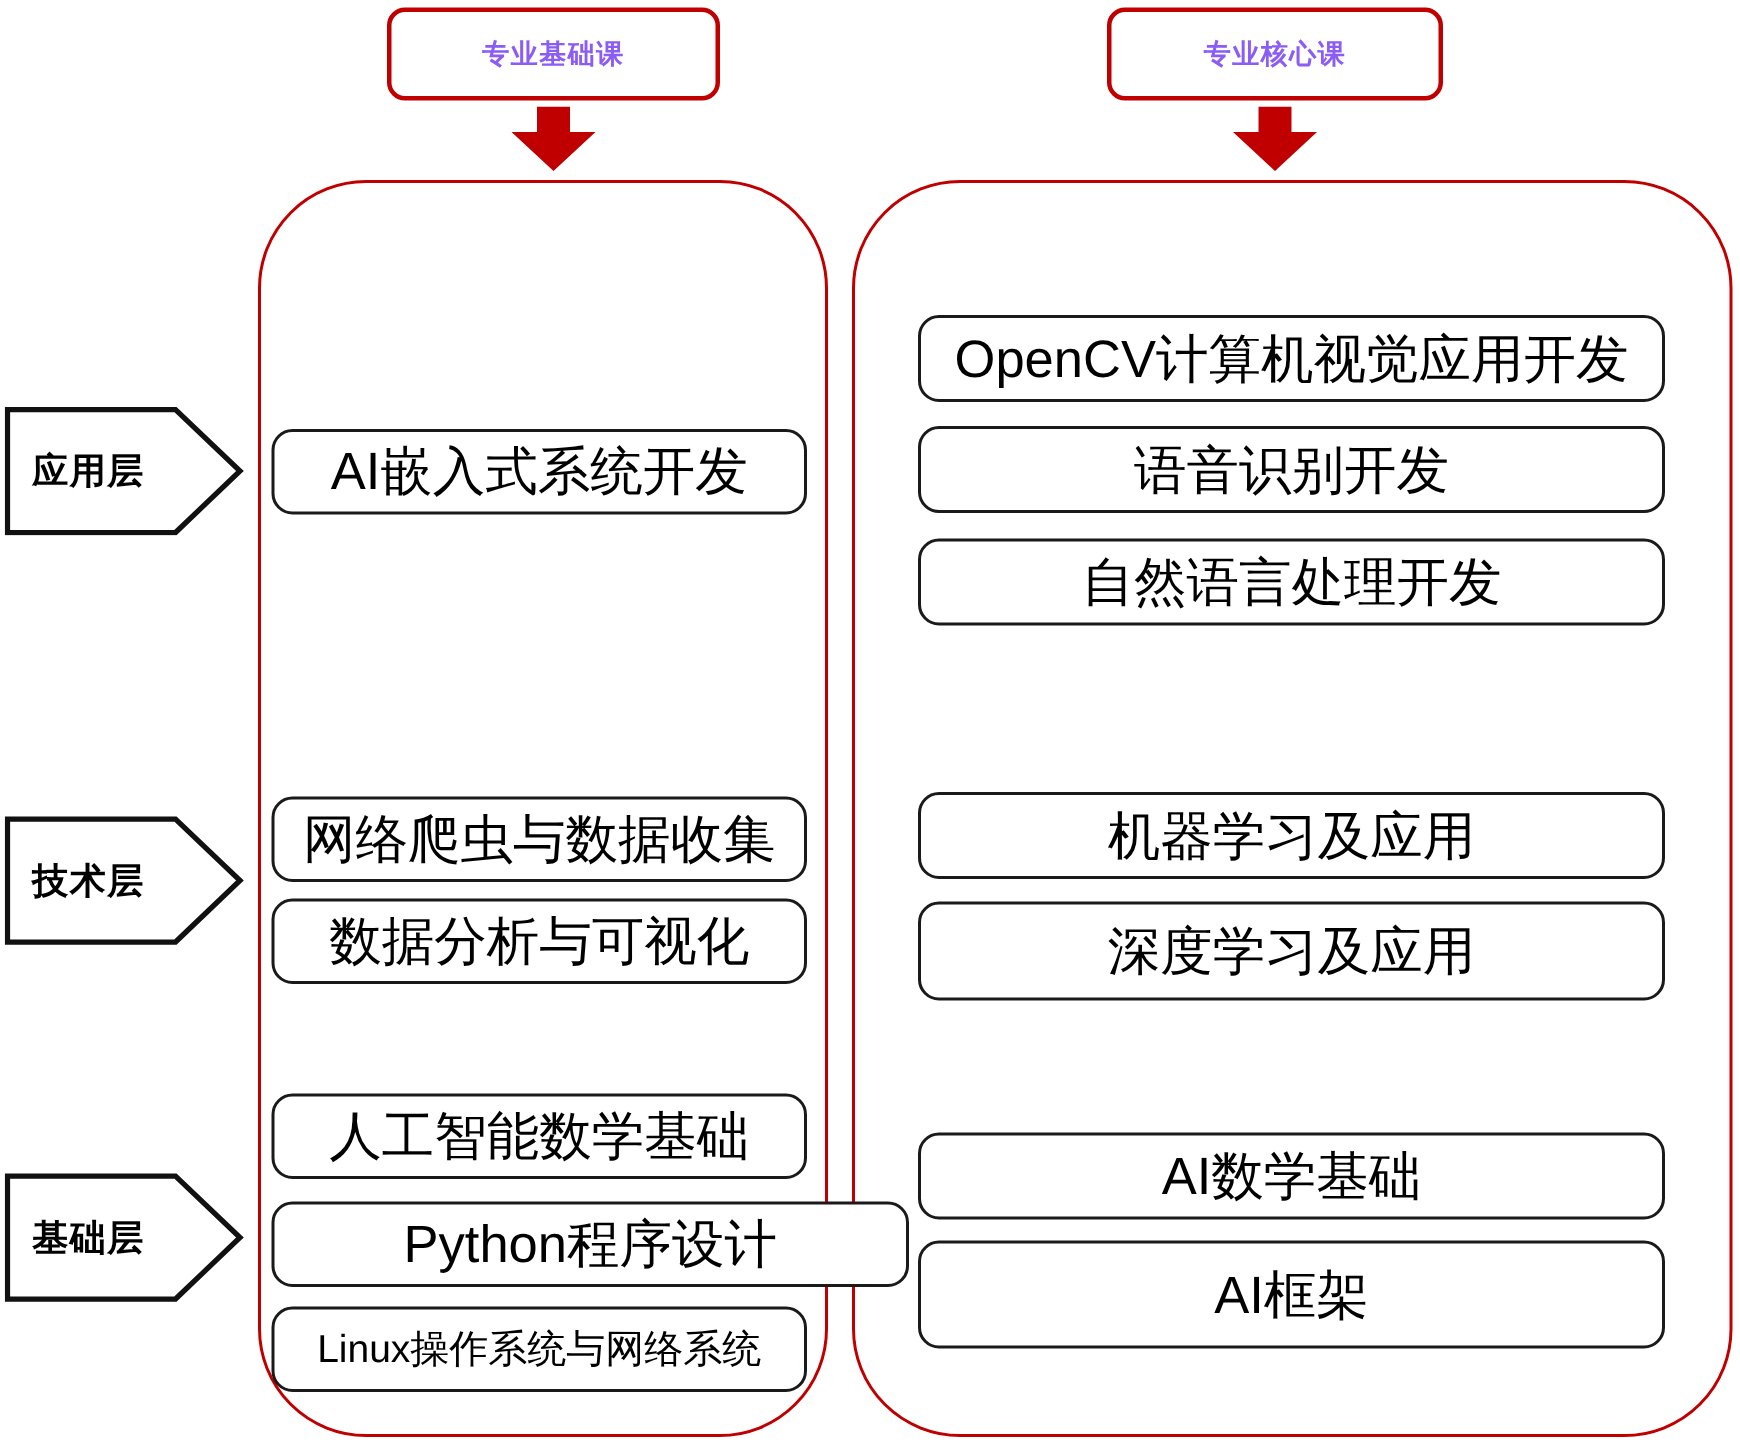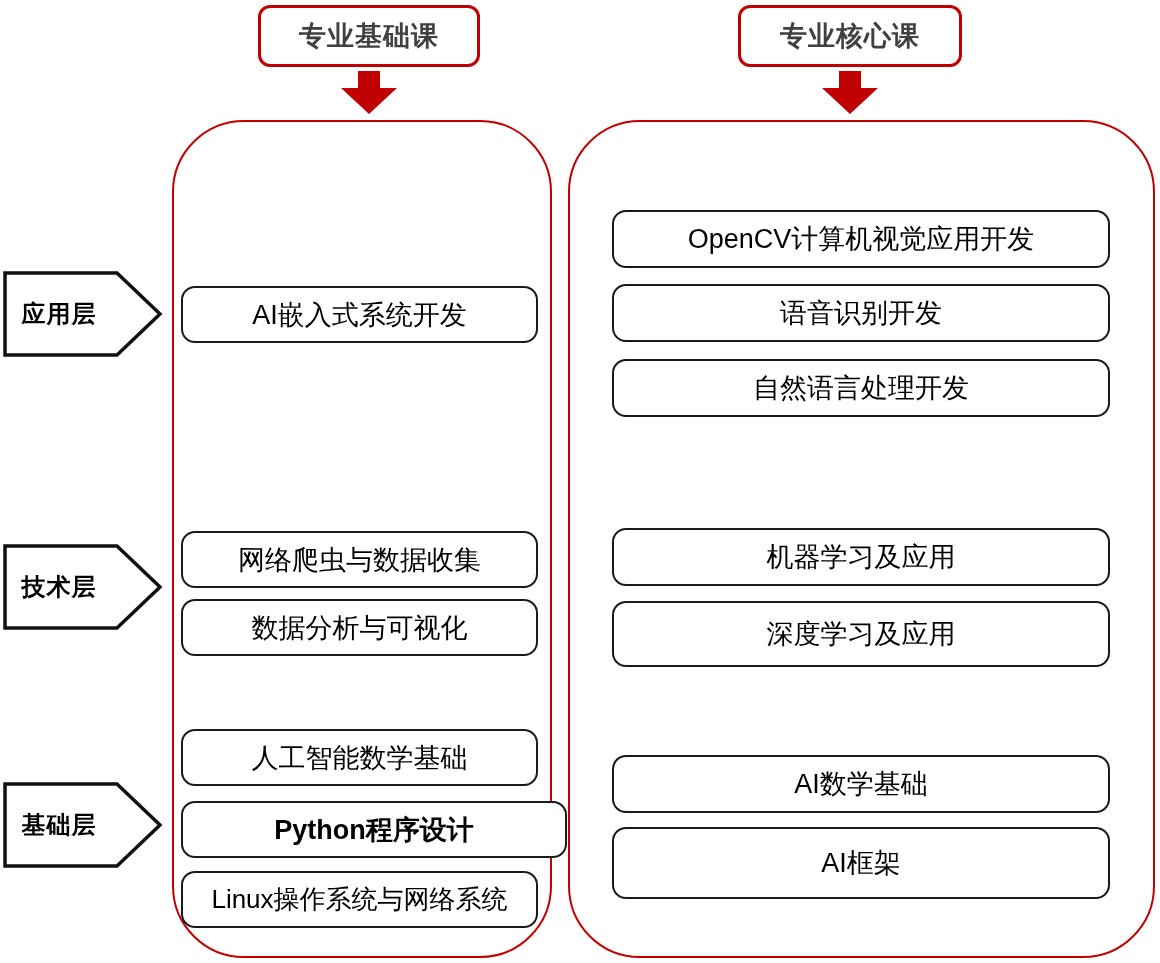--- a/index.html
+++ b/index.html
@@ -10,39 +10,39 @@
     font-family:"Liberation Sans","DejaVu Sans",sans-serif;
     color:#1a1a1a;
     overflow:hidden;
   }
   .hdr-box{
     position:absolute;
     background:#fff;
     border:3px solid #c00000;
     border-radius:12px;
     display:flex;align-items:center;justify-content:center;
-    font-size:27px;font-weight:bold;color:#404040;
+    font-size:18px;font-weight:bold;color:#8b5cf6;
     box-sizing:border-box;
     letter-spacing:1px;
   }
   .down-arrow{position:absolute;}
   .container-box{
     position:absolute;
     background:#fff;
     border:2.5px solid #c00000;
     border-radius:72px;
     box-sizing:border-box;
   }
   .course-box{
     position:absolute;
     background:#fff;
     border:2.5px solid #1a1a1a;
     border-radius:14px;
     display:flex;align-items:center;justify-content:center;
-    font-size:27px;color:#000;
+    font-size:35px;color:#000;
     box-sizing:border-box;
     white-space:nowrap;
   }
   .layer-tag{position:absolute;width:160px;height:86px;}
   .layer-tag svg{position:absolute;left:0;top:0;}
   .layer-label{
     position:absolute;left:0;top:0;right:48px;bottom:0;
     display:flex;align-items:center;justify-content:center;
     font-size:24px;font-weight:bold;color:#000;
     letter-spacing:1px;
@@ -94,21 +94,21 @@
   </div>
   <div class="course-box" style="left:181px;top:531px;width:357px;height:57px;">
     <span>网络爬虫与数据收集</span>
   </div>
   <div class="course-box" style="left:181px;top:599px;width:357px;height:57px;">
     <span>数据分析与可视化</span>
   </div>
   <div class="course-box" style="left:181px;top:729px;width:357px;height:57px;">
     <span>人工智能数学基础</span>
   </div>
-  <div class="course-box" style="left:181px;top:801px;width:386px;height:57px;font-weight:bold;">
+  <div class="course-box" style="left:181px;top:801px;width:425px;height:57px;">
     <span>Python程序设计</span>
   </div>
   <div class="course-box" style="left:181px;top:871px;width:357px;height:57px;font-size:26px;">
     <span>Linux操作系统与网络系统</span>
   </div>
 
   <div class="course-box" style="left:612px;top:210px;width:498px;height:58px;">
     <span>OpenCV计算机视觉应用开发</span>
   </div>
   <div class="course-box" style="left:612px;top:284px;width:498px;height:58px;">

